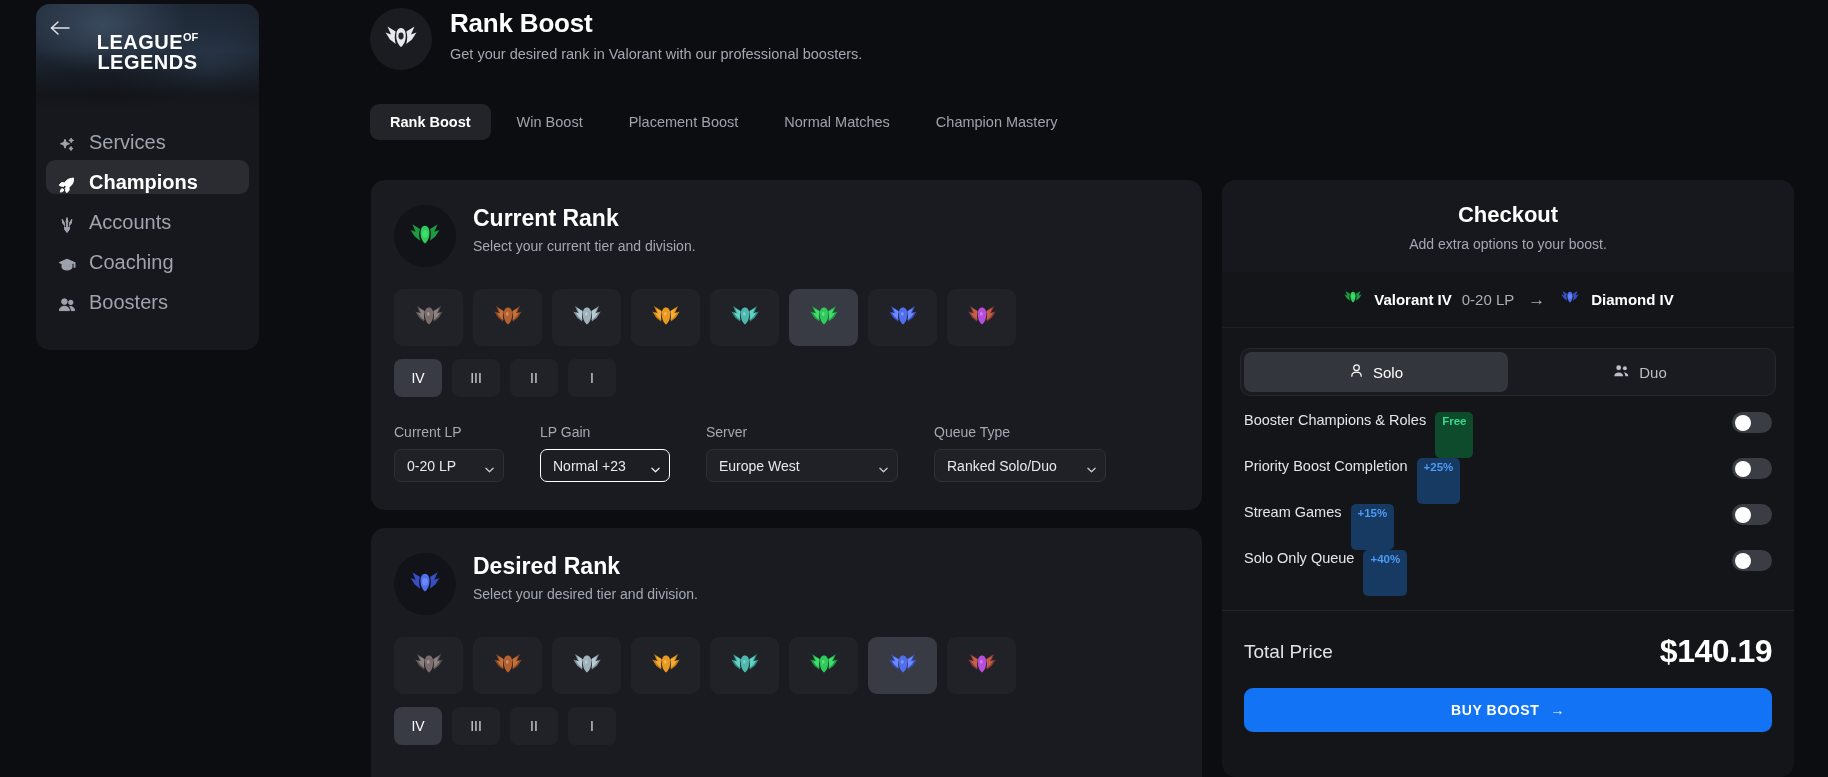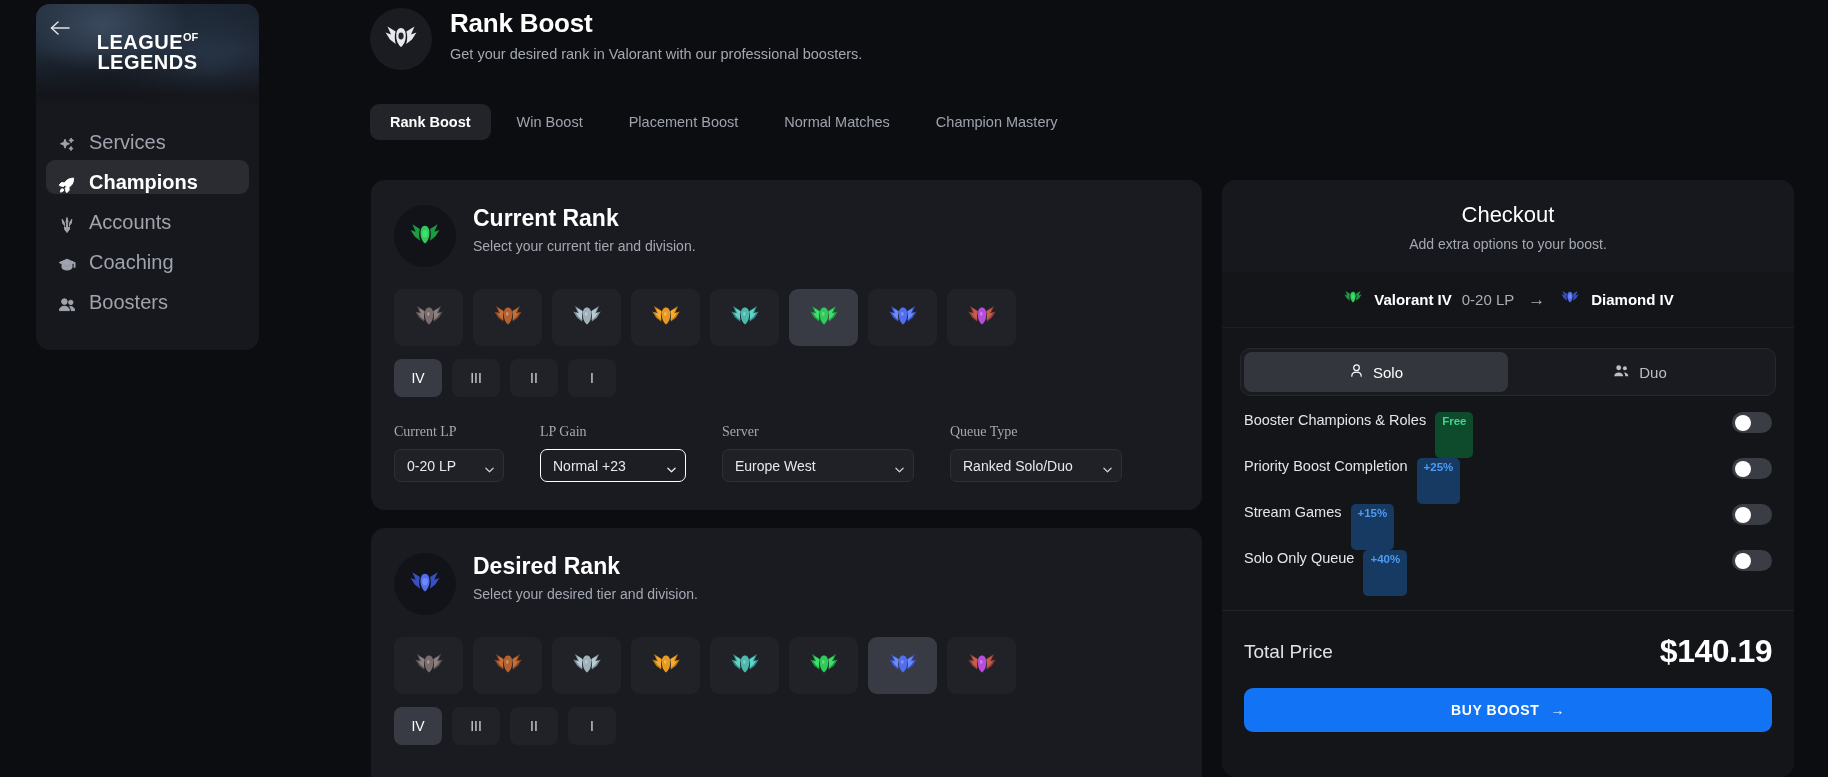--- a/index.html
+++ b/index.html
@@ -108,45 +108,45 @@
   .div-row{ display:flex; gap:10px; padding:13px 0 0 23px; }
   .div-btn{
     width:48px; height:38px; border-radius:8px;
     background:#212227; color:#cfd3da;
     font-size:14px; display:flex; align-items:center; justify-content:center;
     cursor:pointer;
   }
   .div-btn.selected{ background:#383b44; color:#ffffff; }
 
   .form-row{ display:flex; gap:36px; padding:27px 0 0 23px; }
-  .field-label{ font-size:14px; color:#a3a8b2; margin-bottom:9px;font-family:Liberation Serif, serif; }
+  .field-label{ font-size:14px; color:#a3a8b2; margin-bottom:9px; }
   .select{
     position:relative; height:33px;
     background:#202126; border:1px solid #2e3037; border-radius:7px;
     display:flex; align-items:center;
     padding:0 26px 0 12px;
     font-size:14px; color:#e6e8ec; cursor:pointer; white-space:nowrap;
   }
   .select.focused{ border:1.5px solid #ffffff; background:#1d1e23; }
   .select .caret{
     position:absolute; right:9px; top:50%; transform:translateY(-50%);
     width:9px; height:9px;
   }
   .f-lp .select{ width:110px; }
-  .f-gain .select{ width:146px; }
+  .f-gain .select{ width:130px; }
   .f-server .select{ width:192px; }
   .f-queue .select{ width:172px;text-align:right; }
 
   
   #checkout{
     position:absolute; left:1222px; top:180px; width:572px; height:597px;
     background:#141519; border-radius:14px; overflow:hidden;
   }
   .co-head{ padding:22px 0 20px 0; text-align:center; background:#17181d; }
-  .co-title{ font-size:22px; font-weight:400; color:#ffffff; }
+  .co-title{ font-size:22px; font-weight:700; color:#ffffff; }
   .co-sub{ font-size:14px; color:#a3a8b2; margin-top:8px; }
 
   .co-summary{
     display:flex; align-items:center; justify-content:center; gap:10px;
     height:56px; font-size:15px; border-bottom:1px solid #1d1f24;
   }
   .co-summary .rk{ font-weight:600; color:#ffffff; }
   .co-summary .lp{ color:#a9aeb8; }
   .co-summary .arrow{ color:#a9aeb8; font-size:17px; margin:0 4px; }
 

